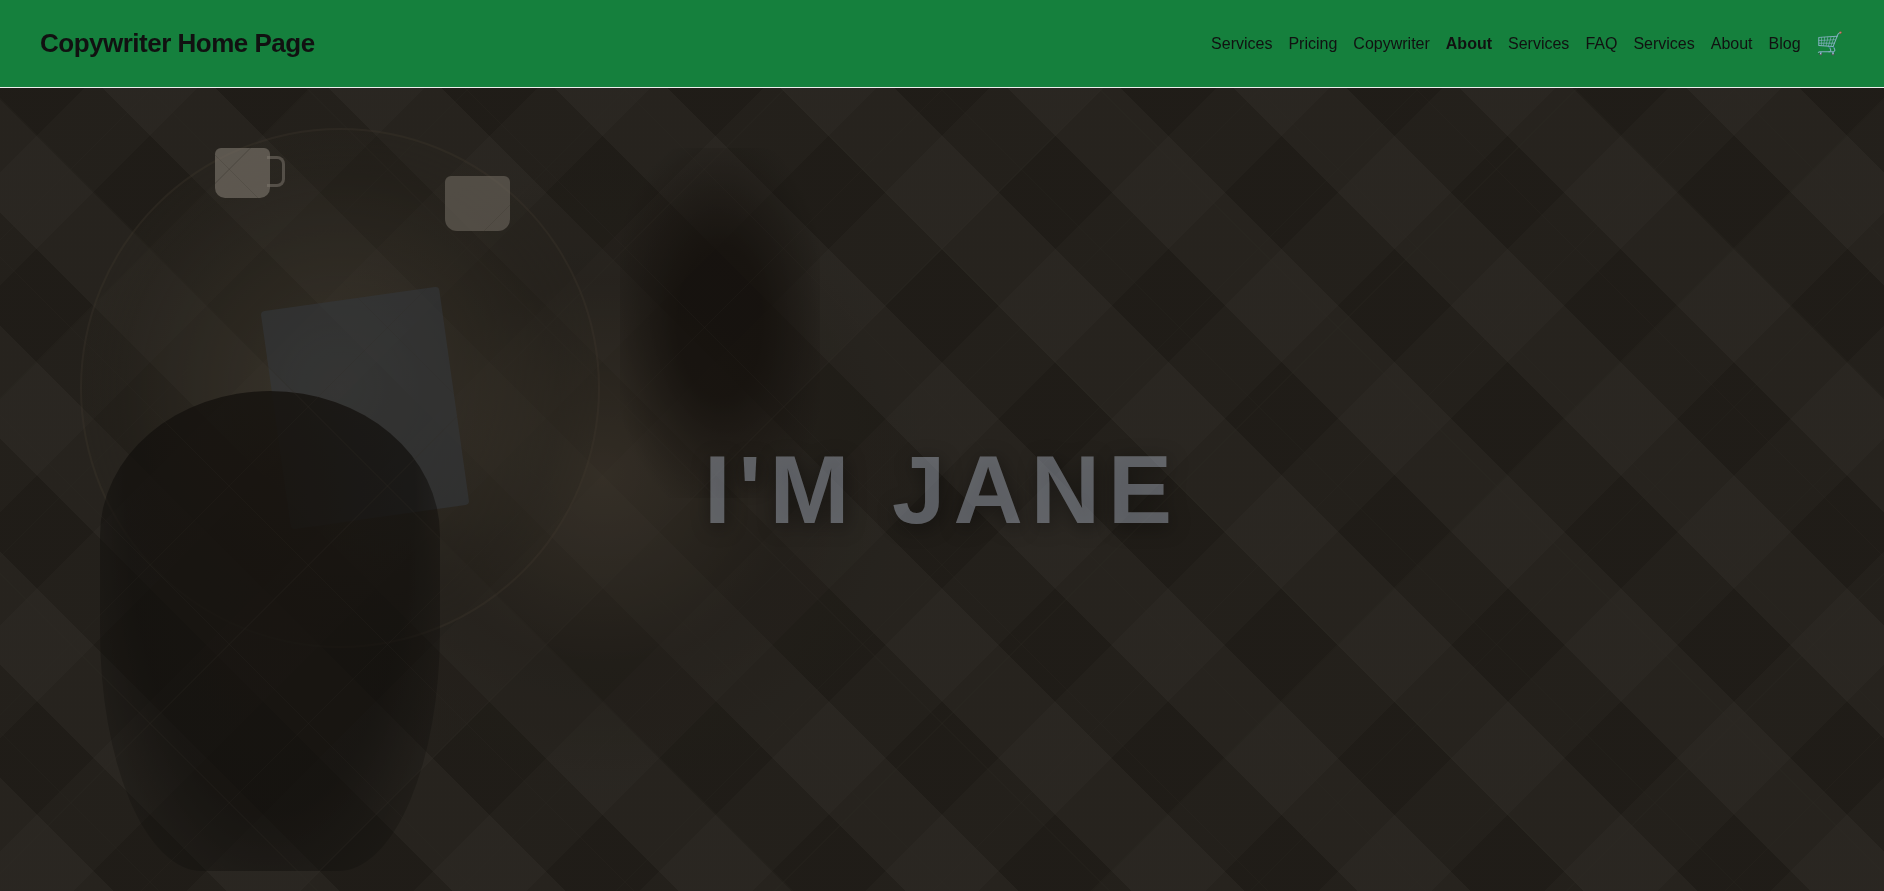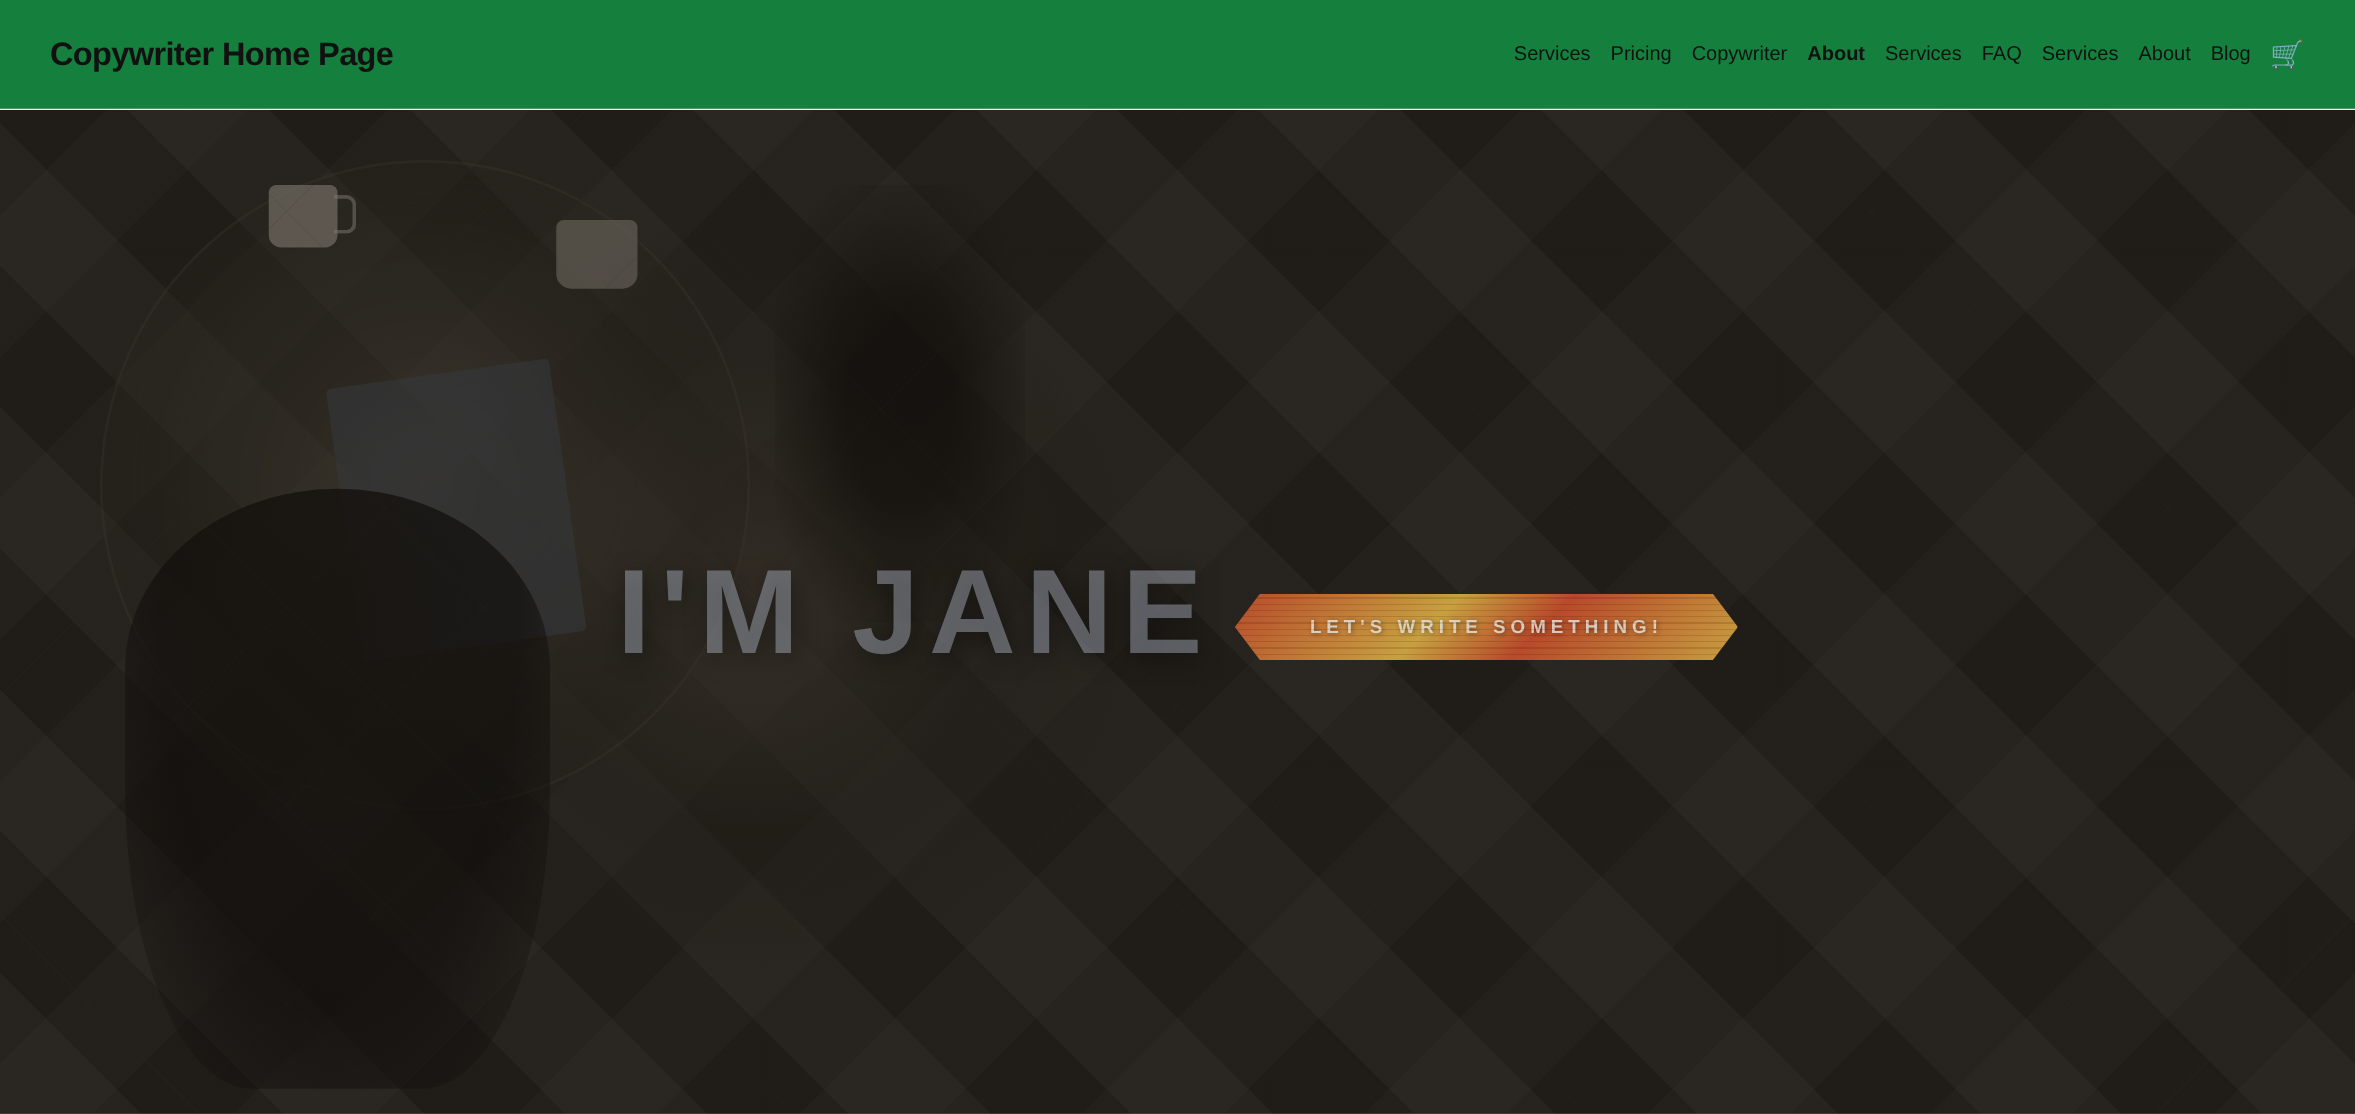--- a/index.html
+++ b/index.html
@@ -313,17 +313,14 @@
   <div class="cup2"></div>
   <div class="notebook"></div>
   <div class="chair"></div>
   <div class="person"></div>
 
   <div class="tile-overlay"></div>
   <div class="hero-overlay"></div>
 
   <div class="hero-content">
     <div class="hero-headline">I'M JANE</div>
-    <div class="hero-cta">
-      <button class="hero-cta-btn">LET'S WRITE SOMETHING!</button>
-    </div>
   </div>
 </section>
 
 </body></html>

